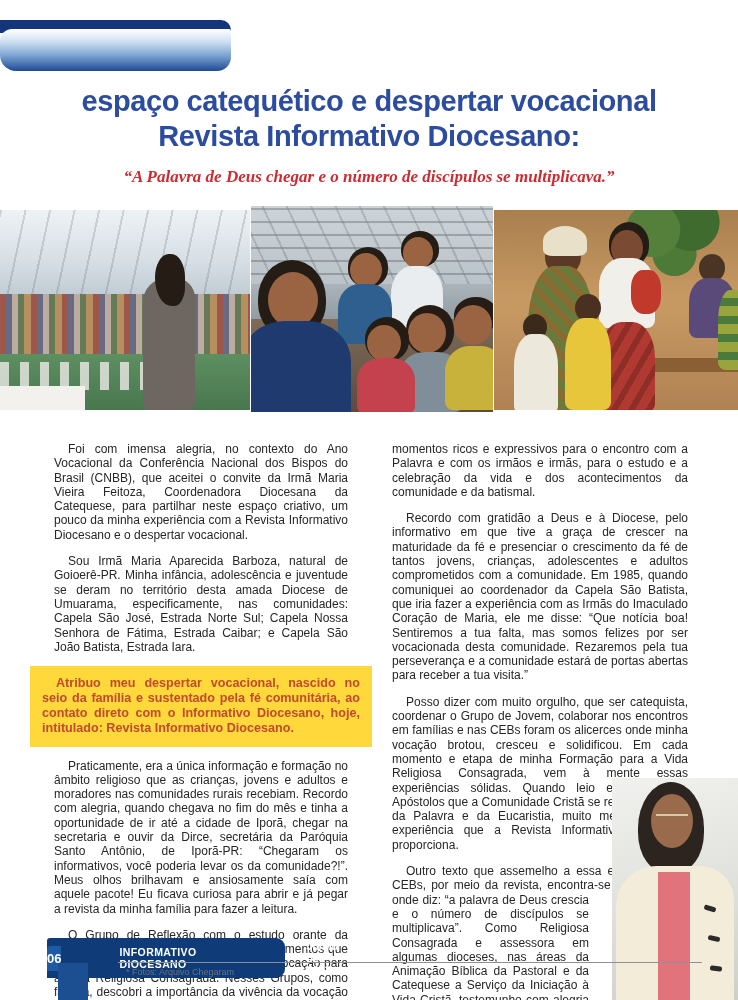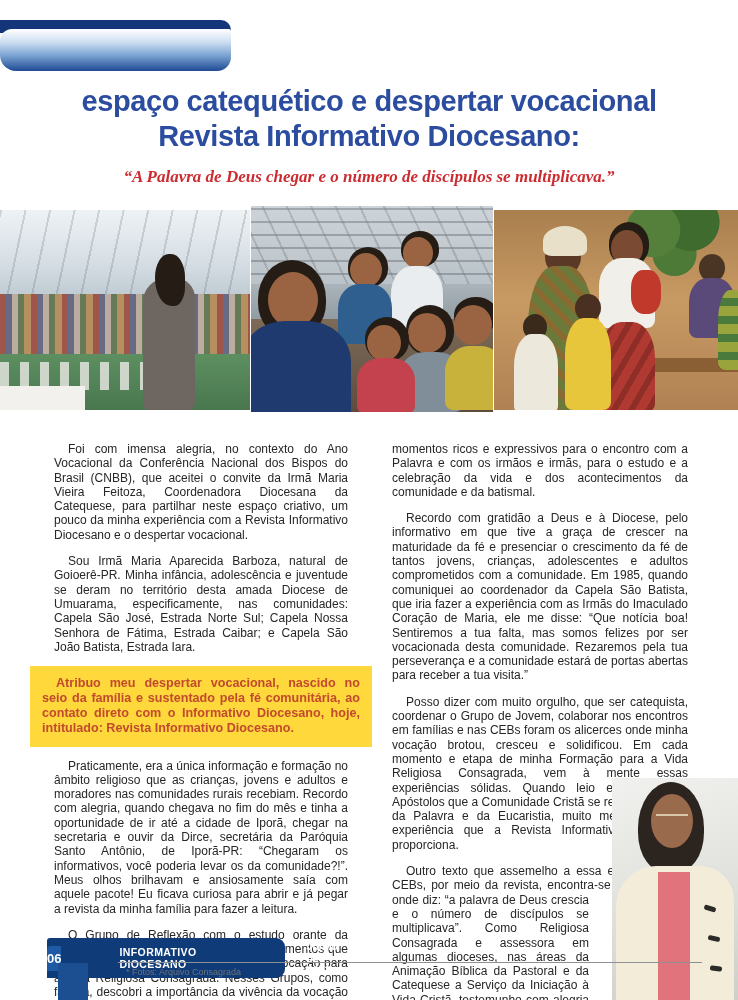--- a/index.html
+++ b/index.html
@@ -266,15 +266,15 @@
   </div>
 
   <div class="footer-bar">
     <div class="page-num">06</div>
     <div class="pub">INFORMATIVO DIOCESANO</div>
     <div class="fdiv"></div>
     <div class="fdate">Junho de 2023</div>
   </div>
   <div class="footer-tab"></div>
   <div class="footer-rule"></div>
-  <div class="credit">* Fotos: Arquivo Consagrada</div>
+  <div class="credit">* Fotos: Arquivo Chegaram</div>
 
 </div>
 
 </body></html>

